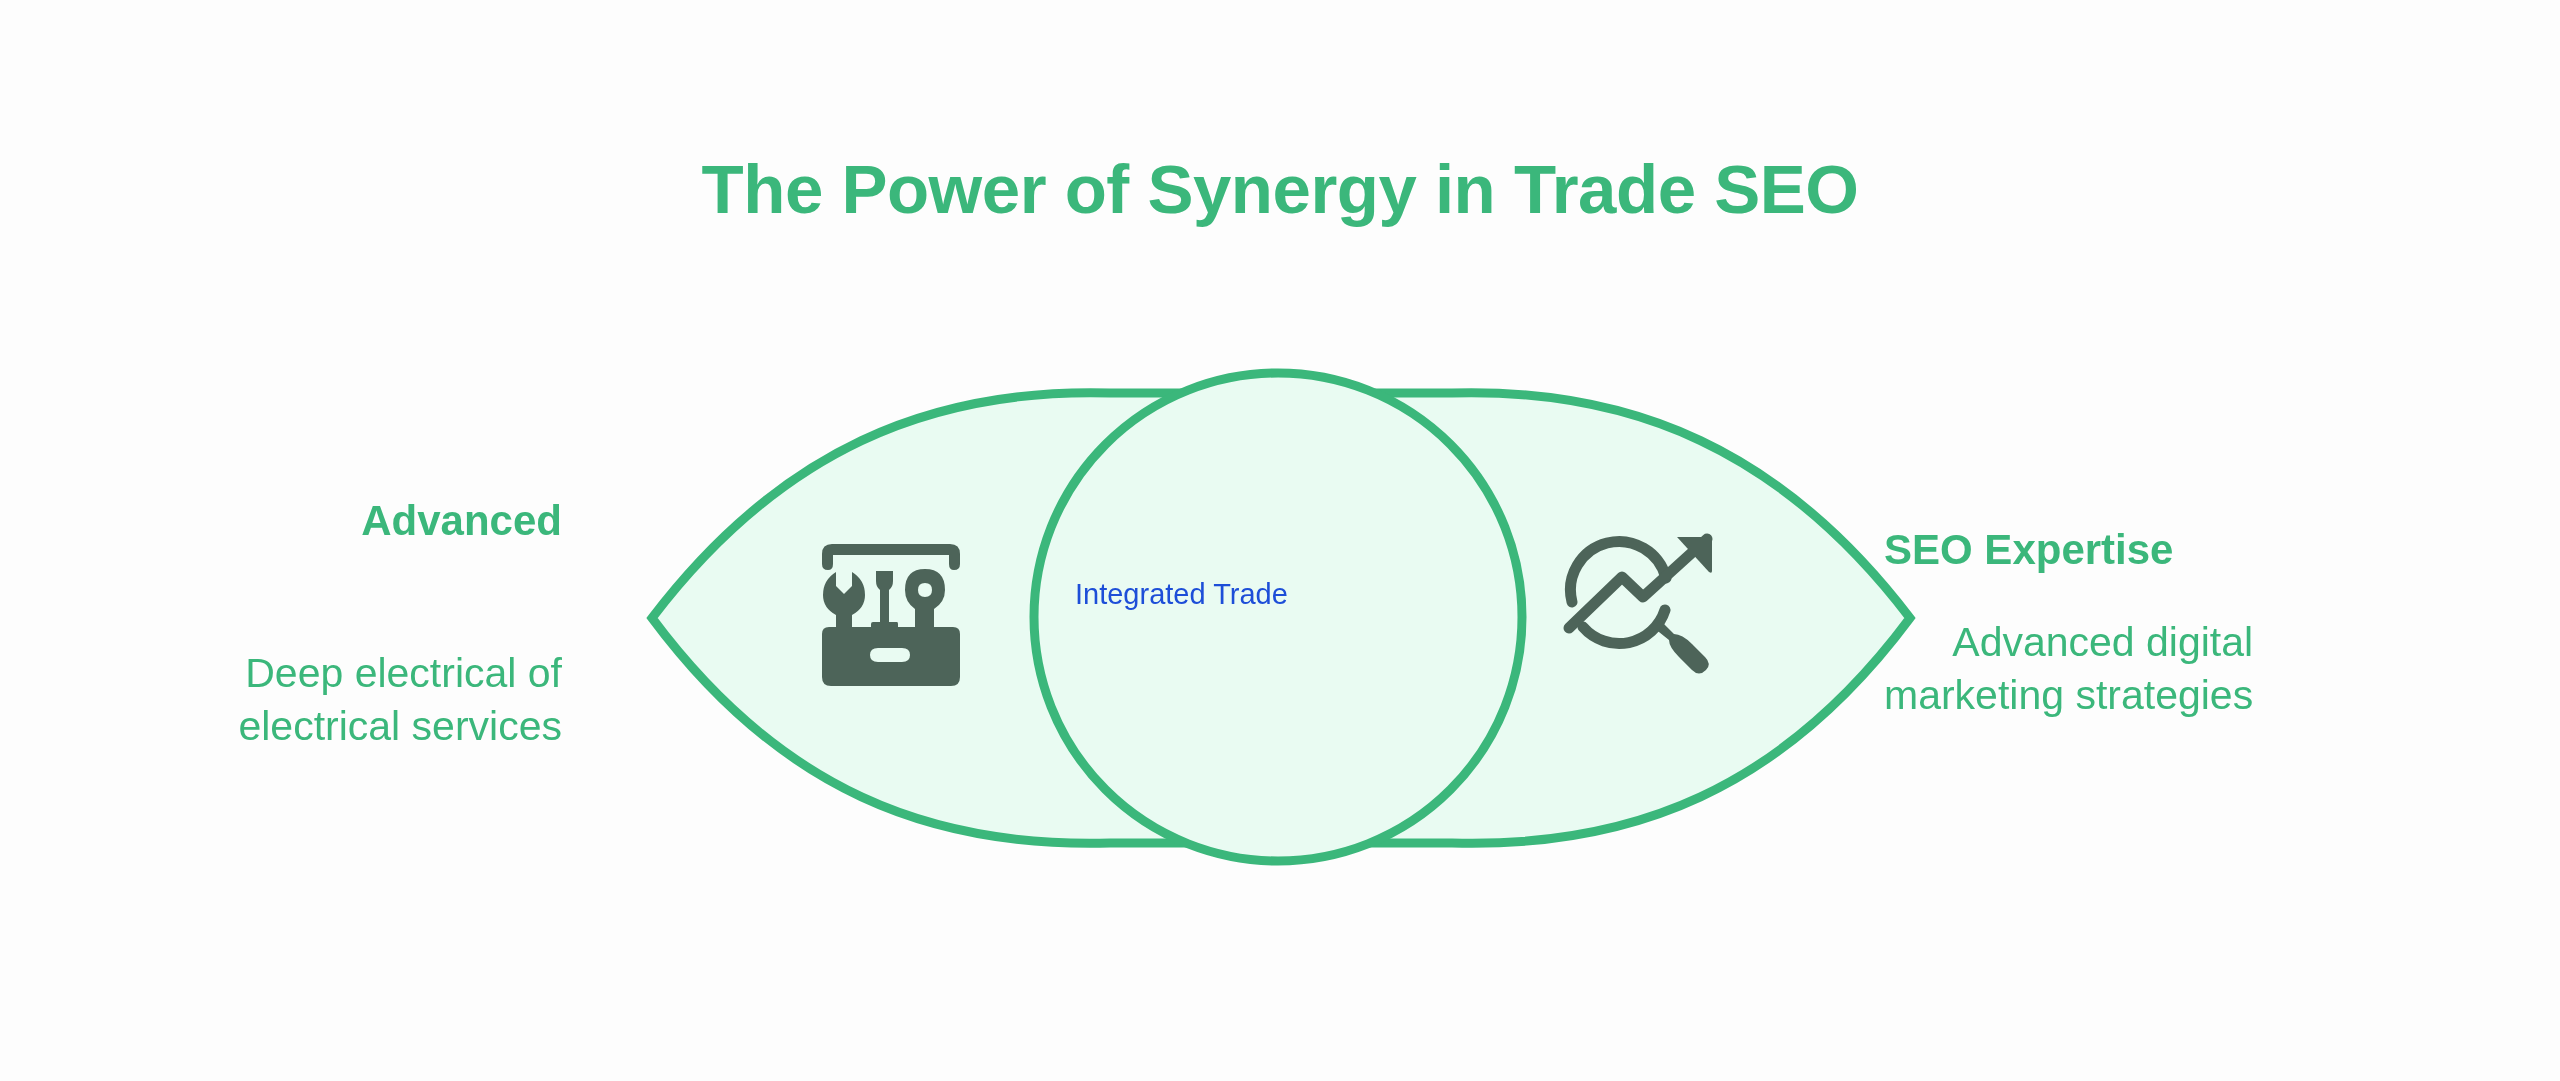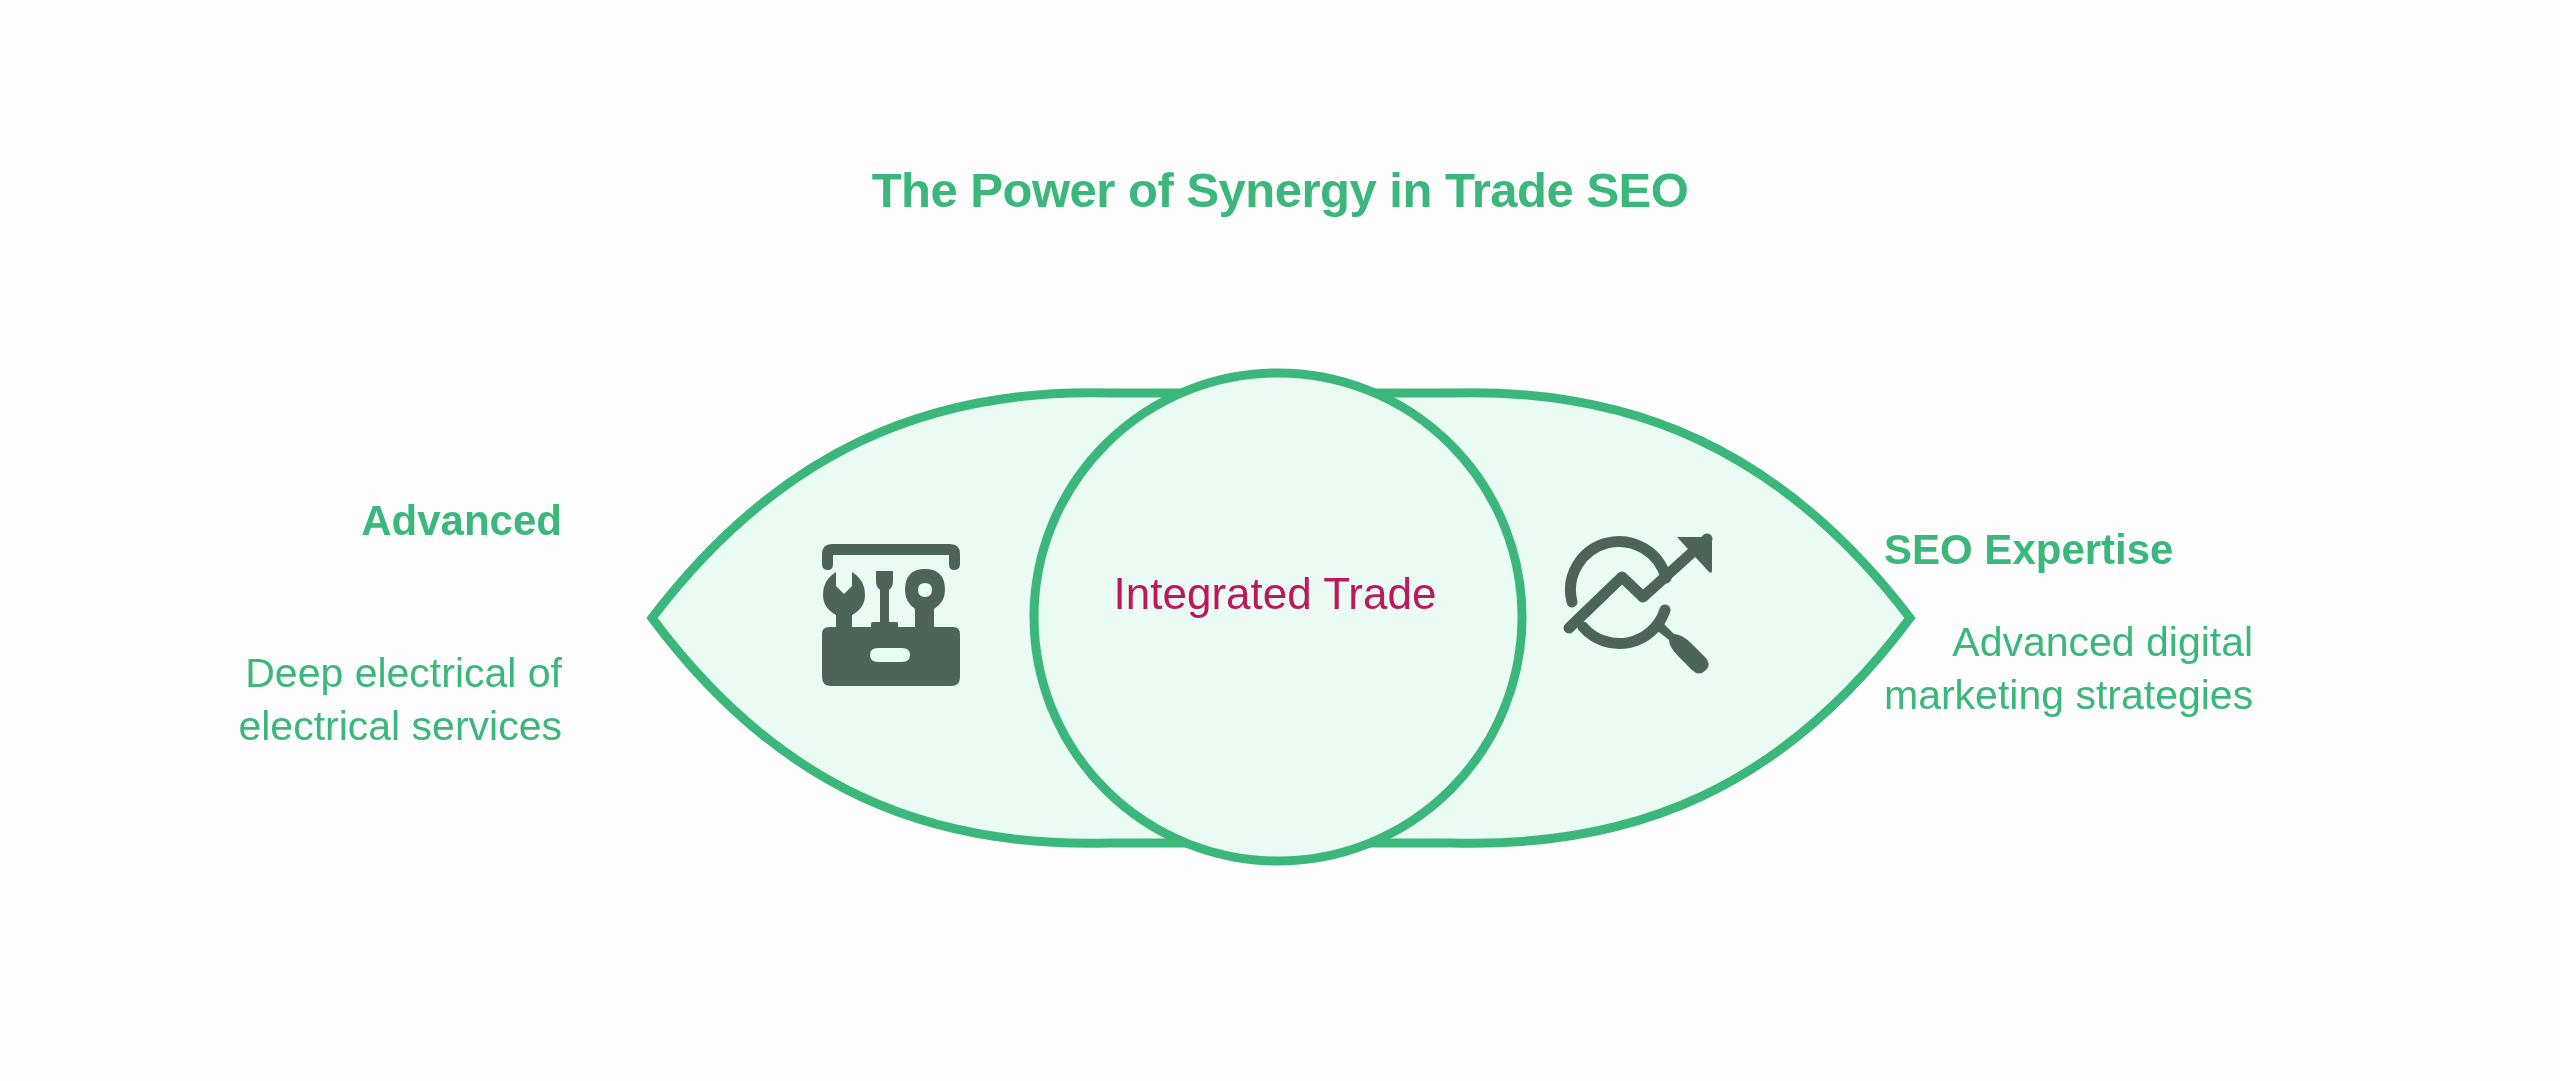--- a/index.html
+++ b/index.html
@@ -2,35 +2,35 @@
 <html><head>
 <meta charset="utf-8">
 <style>
   html, body { margin: 0; padding: 0; }
   body {
     width: 2560px; height: 1081px; background: #fdfdfd; position: relative; overflow: hidden;
     font-family: "Liberation Sans", "DejaVu Sans", sans-serif;
   }
   .title {
     position: absolute; left: 0; width: 2560px; top: 148px; text-align: center;
-    font-size: 49px; font-weight: bold; color: #3bb77b; letter-spacing: -0.5px;
+    font-size: 69px; font-weight: bold; color: #3bb77b; letter-spacing: -0.5px;
     line-height: 84px;
   }
   svg.diagram { position: absolute; left: 0; top: 0; }
   .side-heading {
     position: absolute; font-weight: bold; font-size: 42px; color: #3bb77b; line-height: 58px;
   }
   .side-desc {
     position: absolute; font-size: 41px; color: #3bb77b; line-height: 53px;
   }
   .left { right: calc(2560px - 562px); text-align: right; }
   .right { left: 1884px; text-align: right; }
   .center-label {
-    position: absolute; left: 1075px; width: 400px; top: 568px; text-align: center;
-    font-size: 44px; color: #be185d; line-height: 52px;
+    position: absolute; left: 1075px; width: 400px; top: 568px; text-align: left;
+    font-size: 29px; color: #1d4ed8; line-height: 52px;
   }
   .icon { position: absolute; }
 </style>
 </head>
 <body>
 
 <div class="title">The Power of Synergy in Trade SEO</div>
 
 <svg class="diagram" width="2560" height="1081" viewBox="0 0 2560 1081">
 

